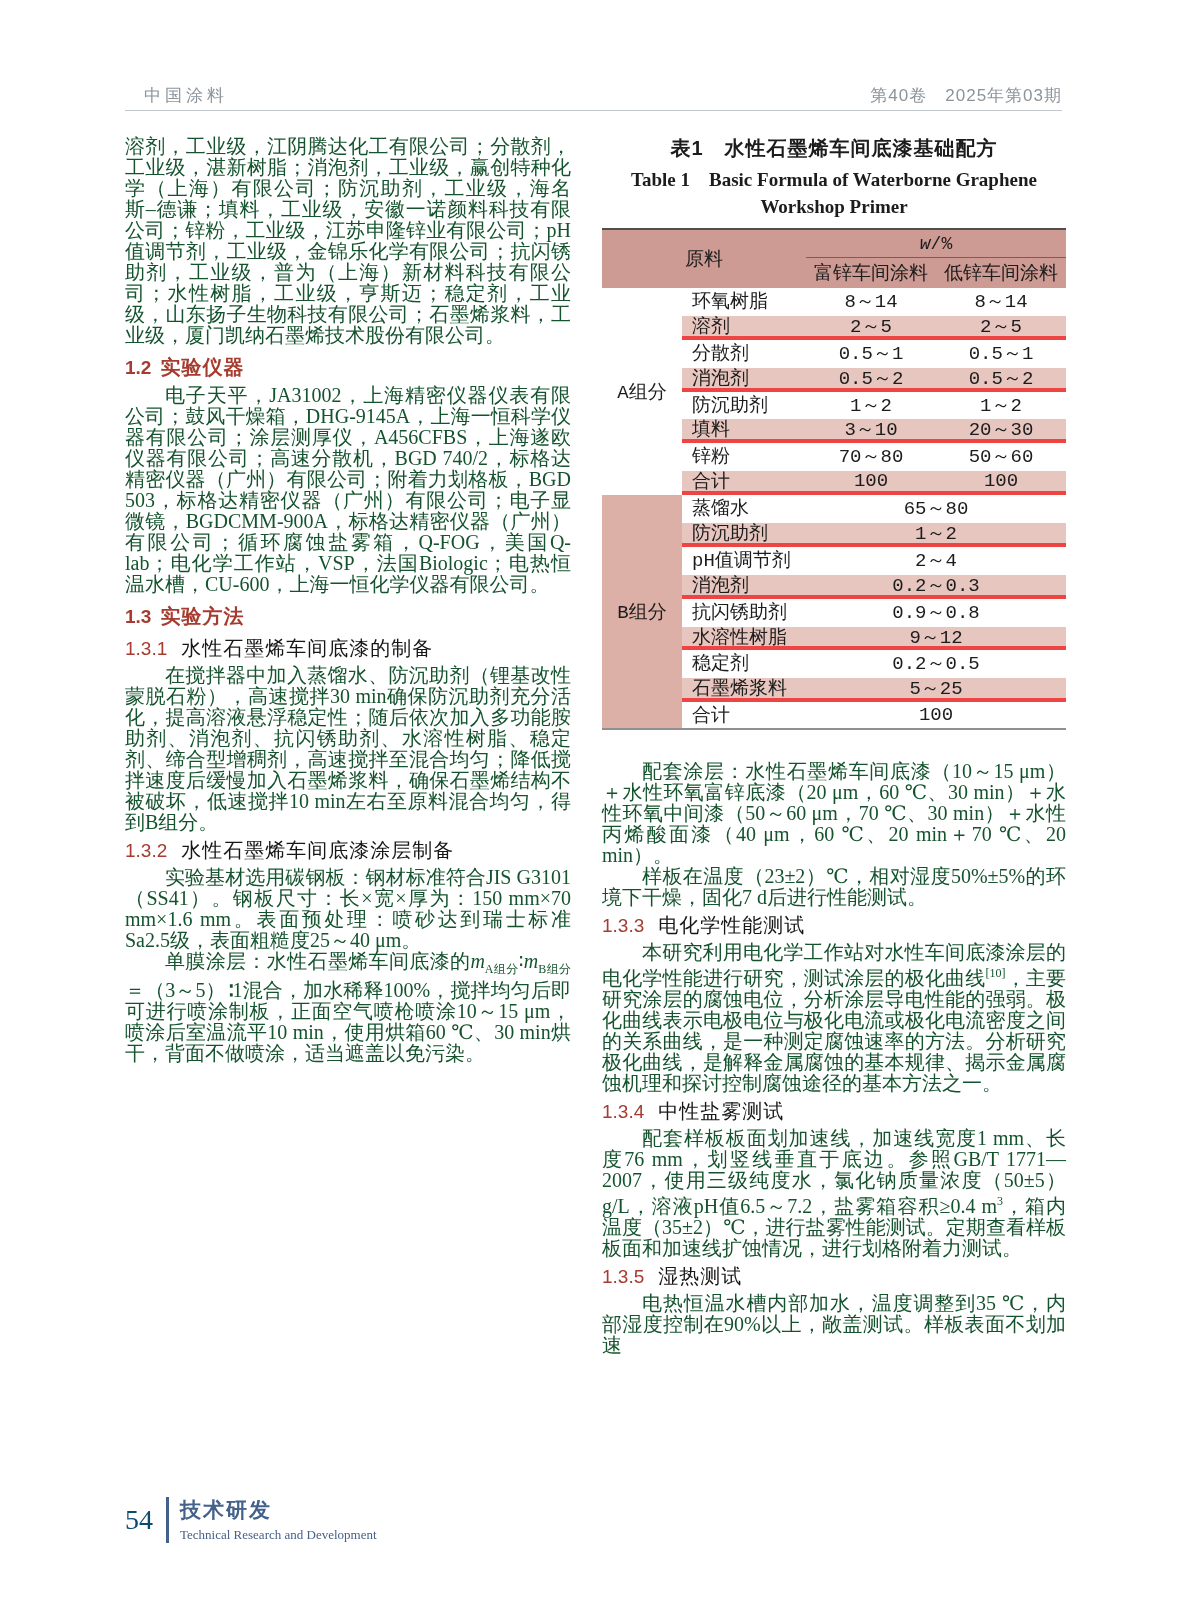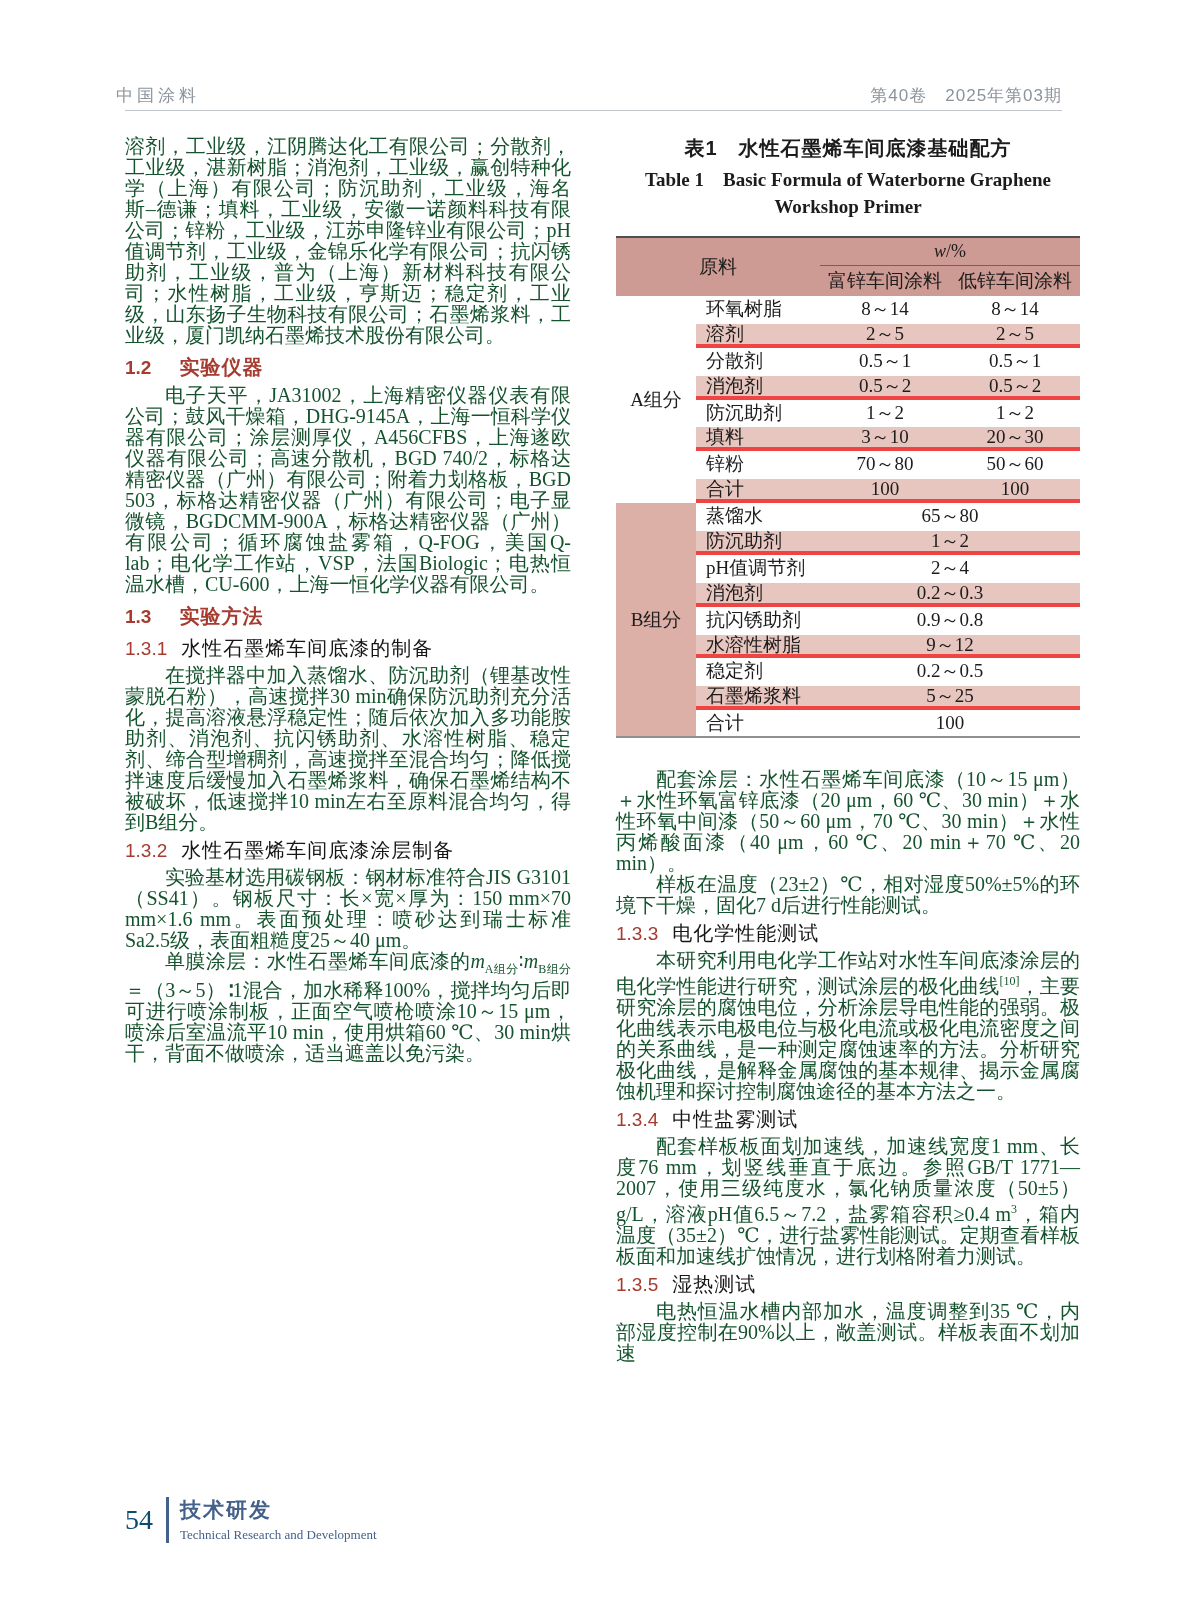--- a/index.html
+++ b/index.html
@@ -1,48 +1,48 @@
 <!DOCTYPE html>
 <html><head>
 <meta charset="utf-8">
 <style>
   * { margin:0; padding:0; box-sizing:border-box; }
   body { background:#e8e8e8; font-family:"Liberation Serif","DejaVu Serif",serif; }
   #page { position:relative; width:1187px; height:1600px; background:#ffffff; margin:0 auto; overflow:hidden; color:#1c1c1c; }
 
   
-  .rh-left { position:absolute; left:116px; top:84px; font-size:17px; letter-spacing:4px; color:#8b939b; font-family:"Liberation Sans","DejaVu Sans",sans-serif; }
+  .rh-left { position:absolute; left:144px; top:84px; font-size:17px; letter-spacing:4px; color:#8b939b; font-family:"Liberation Sans","DejaVu Sans",sans-serif; }
   .rh-right { position:absolute; right:125px; top:84px; font-size:17px; letter-spacing:1px; color:#8b939b; font-family:"Liberation Sans","DejaVu Sans",sans-serif; }
   .rh-rule { position:absolute; left:125px; right:125px; top:110px; border-top:1.5px solid #c3c8cd; }
 
   
   .col { position:absolute; top:136px; width:446px; }
   #col-left  { left:125px; }
-  #col-right { left:616px; width:464px; top:133px; }
+  #col-right { left:602px; width:464px; top:133px; }
 
   .para { font-size:20px; line-height:21px; text-align:justify; color:#14532d; }
   .ind { text-indent:2em; }
 
-  .h2 { display:flex; align-items:baseline; gap:28px; margin:7px 0 3px 0; line-height:29px; }
+  .h2 { display:flex; align-items:baseline; gap:9px; margin:7px 0 3px 0; line-height:29px; }
   .h2 .num { color:#a63b2f; font-family:"Liberation Sans","DejaVu Sans",sans-serif; font-weight:bold; font-size:19px; }
   .h2 .ttl { color:#a63b2f; font-family:"Liberation Sans","DejaVu Sans",sans-serif; font-weight:bold; font-size:20px; letter-spacing:1px;text-align:center; }
   .h3 { display:flex; align-items:baseline; gap:14px; margin:3px 0 2px 0; line-height:29px; }
   .h3 .num { color:#a63b2f; font-family:"Liberation Sans","DejaVu Sans",sans-serif; font-size:19px; }
   .h3 .ttl { color:#161616; font-size:20px; letter-spacing:1px; }
 
   .it { font-style:italic; }
   .sub { font-size:12px; vertical-align:-5px; }
   .sup { font-size:12px; vertical-align:8px; }
 
   
   .tbl-title-zh { text-align:center; font-family:"Liberation Sans","DejaVu Sans",sans-serif; font-weight:bold; font-size:20px; margin-top:2px; letter-spacing:1px; }
   .tbl-title-en { text-align:center; font-weight:bold; font-size:19px; line-height:27px; margin-top:4px; }
 
   
-  .tbl { width:464px; margin-top:16px; border-bottom:2px solid #8f8f8f; }
+  .tbl { width:464px; margin-top:8px; border-bottom:2px solid #8f8f8f;font-family:Liberation Mono, monospace; }
   .thead { display:grid; grid-template-columns:204px 130px 130px; background:#cd9b93; border-top:2.5px solid #4f4f4f; }
   .thead .raw { grid-column:1; grid-row:1 / span 2; display:flex; align-items:center; justify-content:center; font-size:19px; }
   .thead .wcell { grid-column:2 / span 2; grid-row:1; height:28px; display:flex; align-items:center; justify-content:center; font-size:18px; border-bottom:1px solid #86594f; }
   .thead .subcol { height:30px; display:flex; align-items:center; justify-content:center; font-size:19px; }
 
   .tgrid { display:grid; grid-template-columns:80px 124px 130px 130px; grid-auto-rows:25.9px; }
   .gA .glabel { grid-column:1; grid-row:1 / span 8; }
   .gB .glabel { grid-column:1; grid-row:1 / span 9; background:#dcafa7; }
   .glabel { display:flex; align-items:center; justify-content:center; font-size:19px; }
   .cell { display:flex; align-items:center; font-size:19px; }

